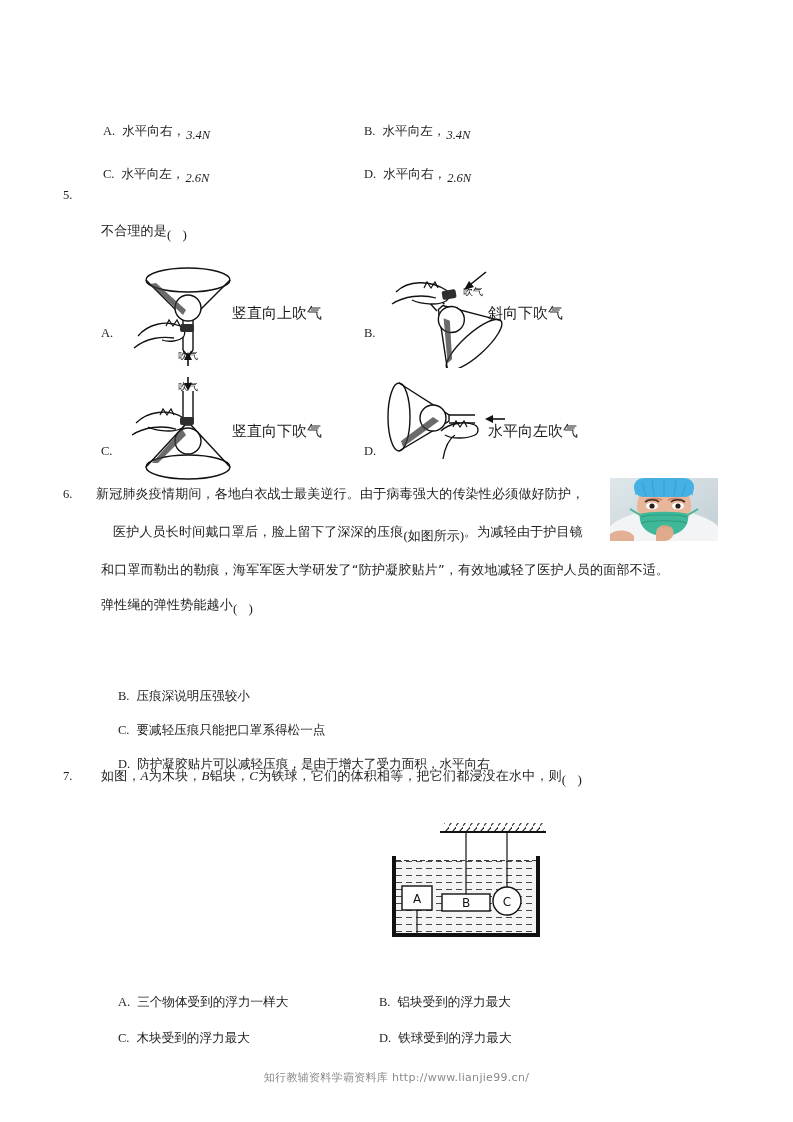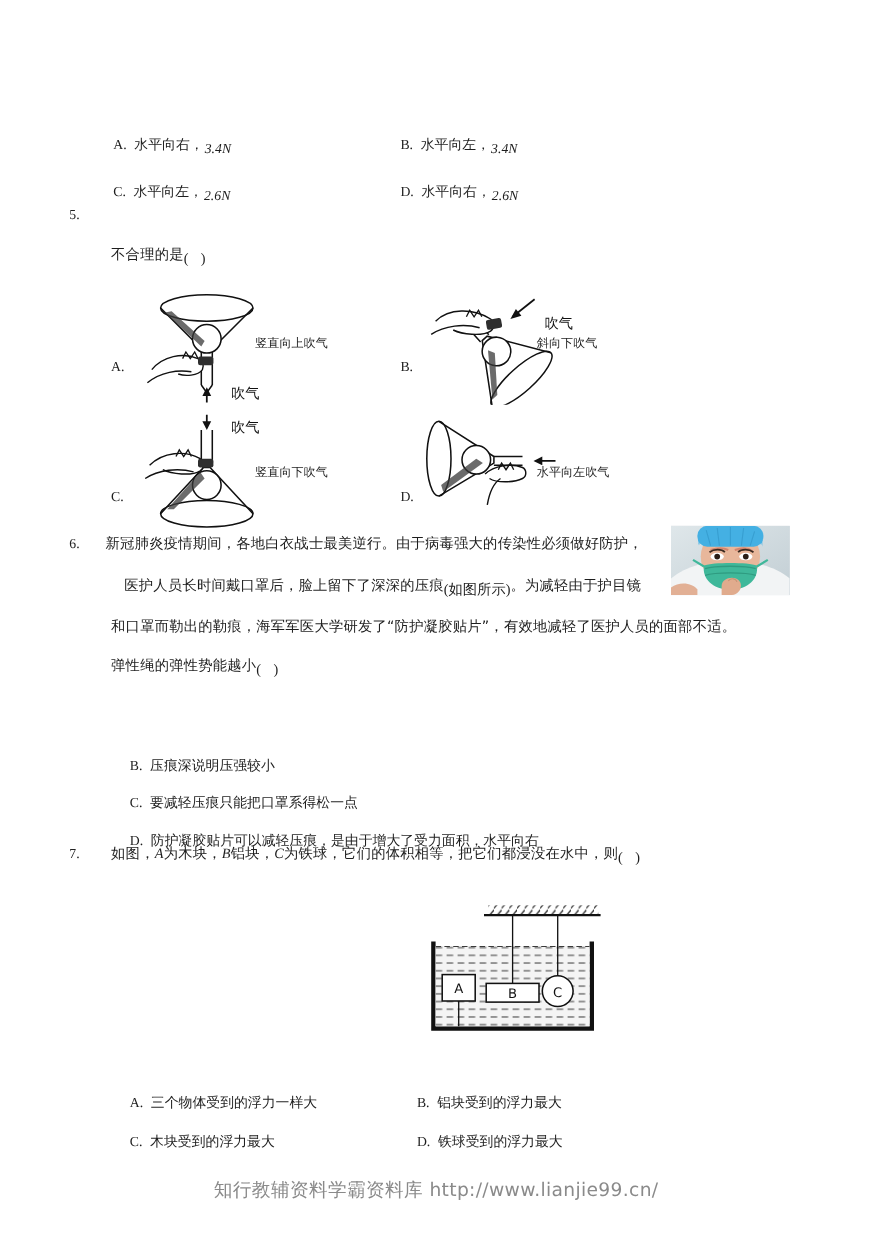--- a/index.html
+++ b/index.html
@@ -62,40 +62,39 @@
     top: 4px;
     letter-spacing: 4px;
   }
   .ital {
     font-family: "Liberation Serif", serif;
     font-style: italic;
   }
   .fig-cap {
     position: absolute;
     font-family: "DejaVu Sans", sans-serif;
-    font-size: 11px;
+    font-size: 15px;
     color: #1d1d1d;
     white-space: nowrap;
   }
   .blow-lbl {
     position: absolute;
     font-family: Liberation Sans, sans-serif;
-    font-size: 13px;
+    font-size: 10px;
     color: #111;
     white-space: nowrap;
-    margin-left: 32px;
   }
 
   
   .footer {
     position: absolute;
     left: 0;
     width: 793px;
     text-align: center;
-    font-size: 17px;
+    font-size: 11px;
     color: #8a8a8a;
     font-family: "DejaVu Sans", sans-serif;
     letter-spacing: 0.3px;
   }
 
   
   .photo {
     position: absolute;
     overflow: hidden;
     background: #cfd8dc;

